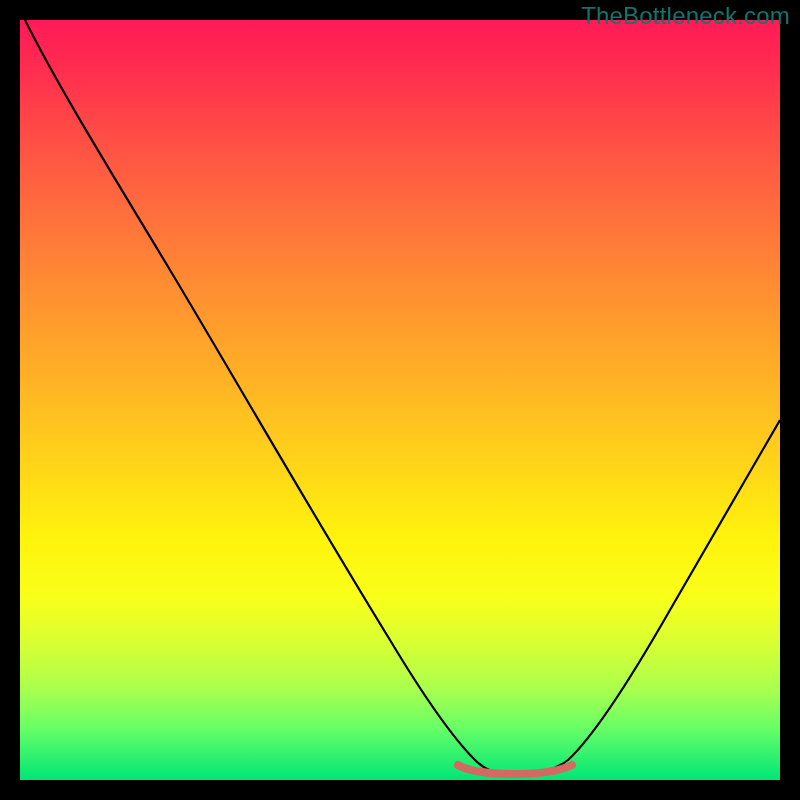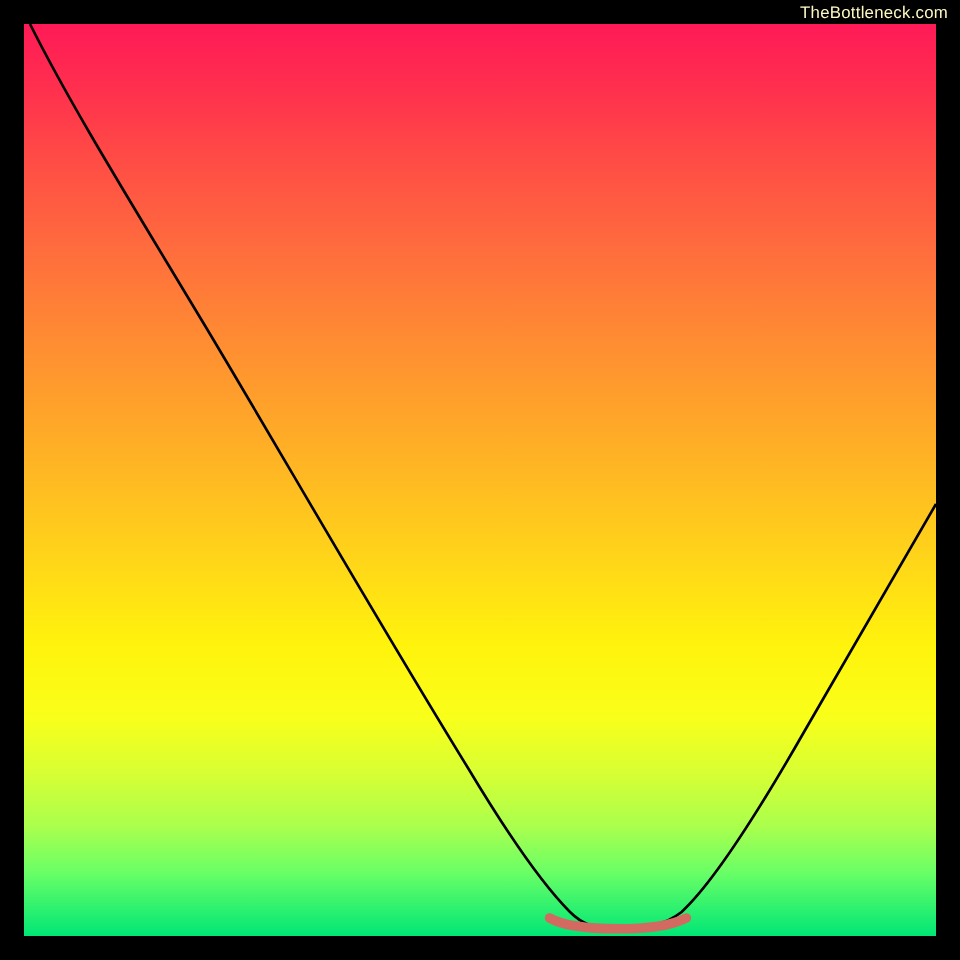--- a/index.html
+++ b/index.html
@@ -51,22 +51,22 @@
   .curve-svg {
     position: absolute;
     inset: 0;
     width: 100%;
     height: 100%;
   }
   .watermark {
     position: absolute;
     top: 2px;
     right: 10px;
-    color: #fef9c3;
-    font-size: 14px;
+    color: #0f766e;
+    font-size: 24px;
     letter-spacing: 0.2px;
     user-select: none;
     pointer-events: none;
   }
 </style>
 </head>
 <body>
 
 <div class="frame">
 

